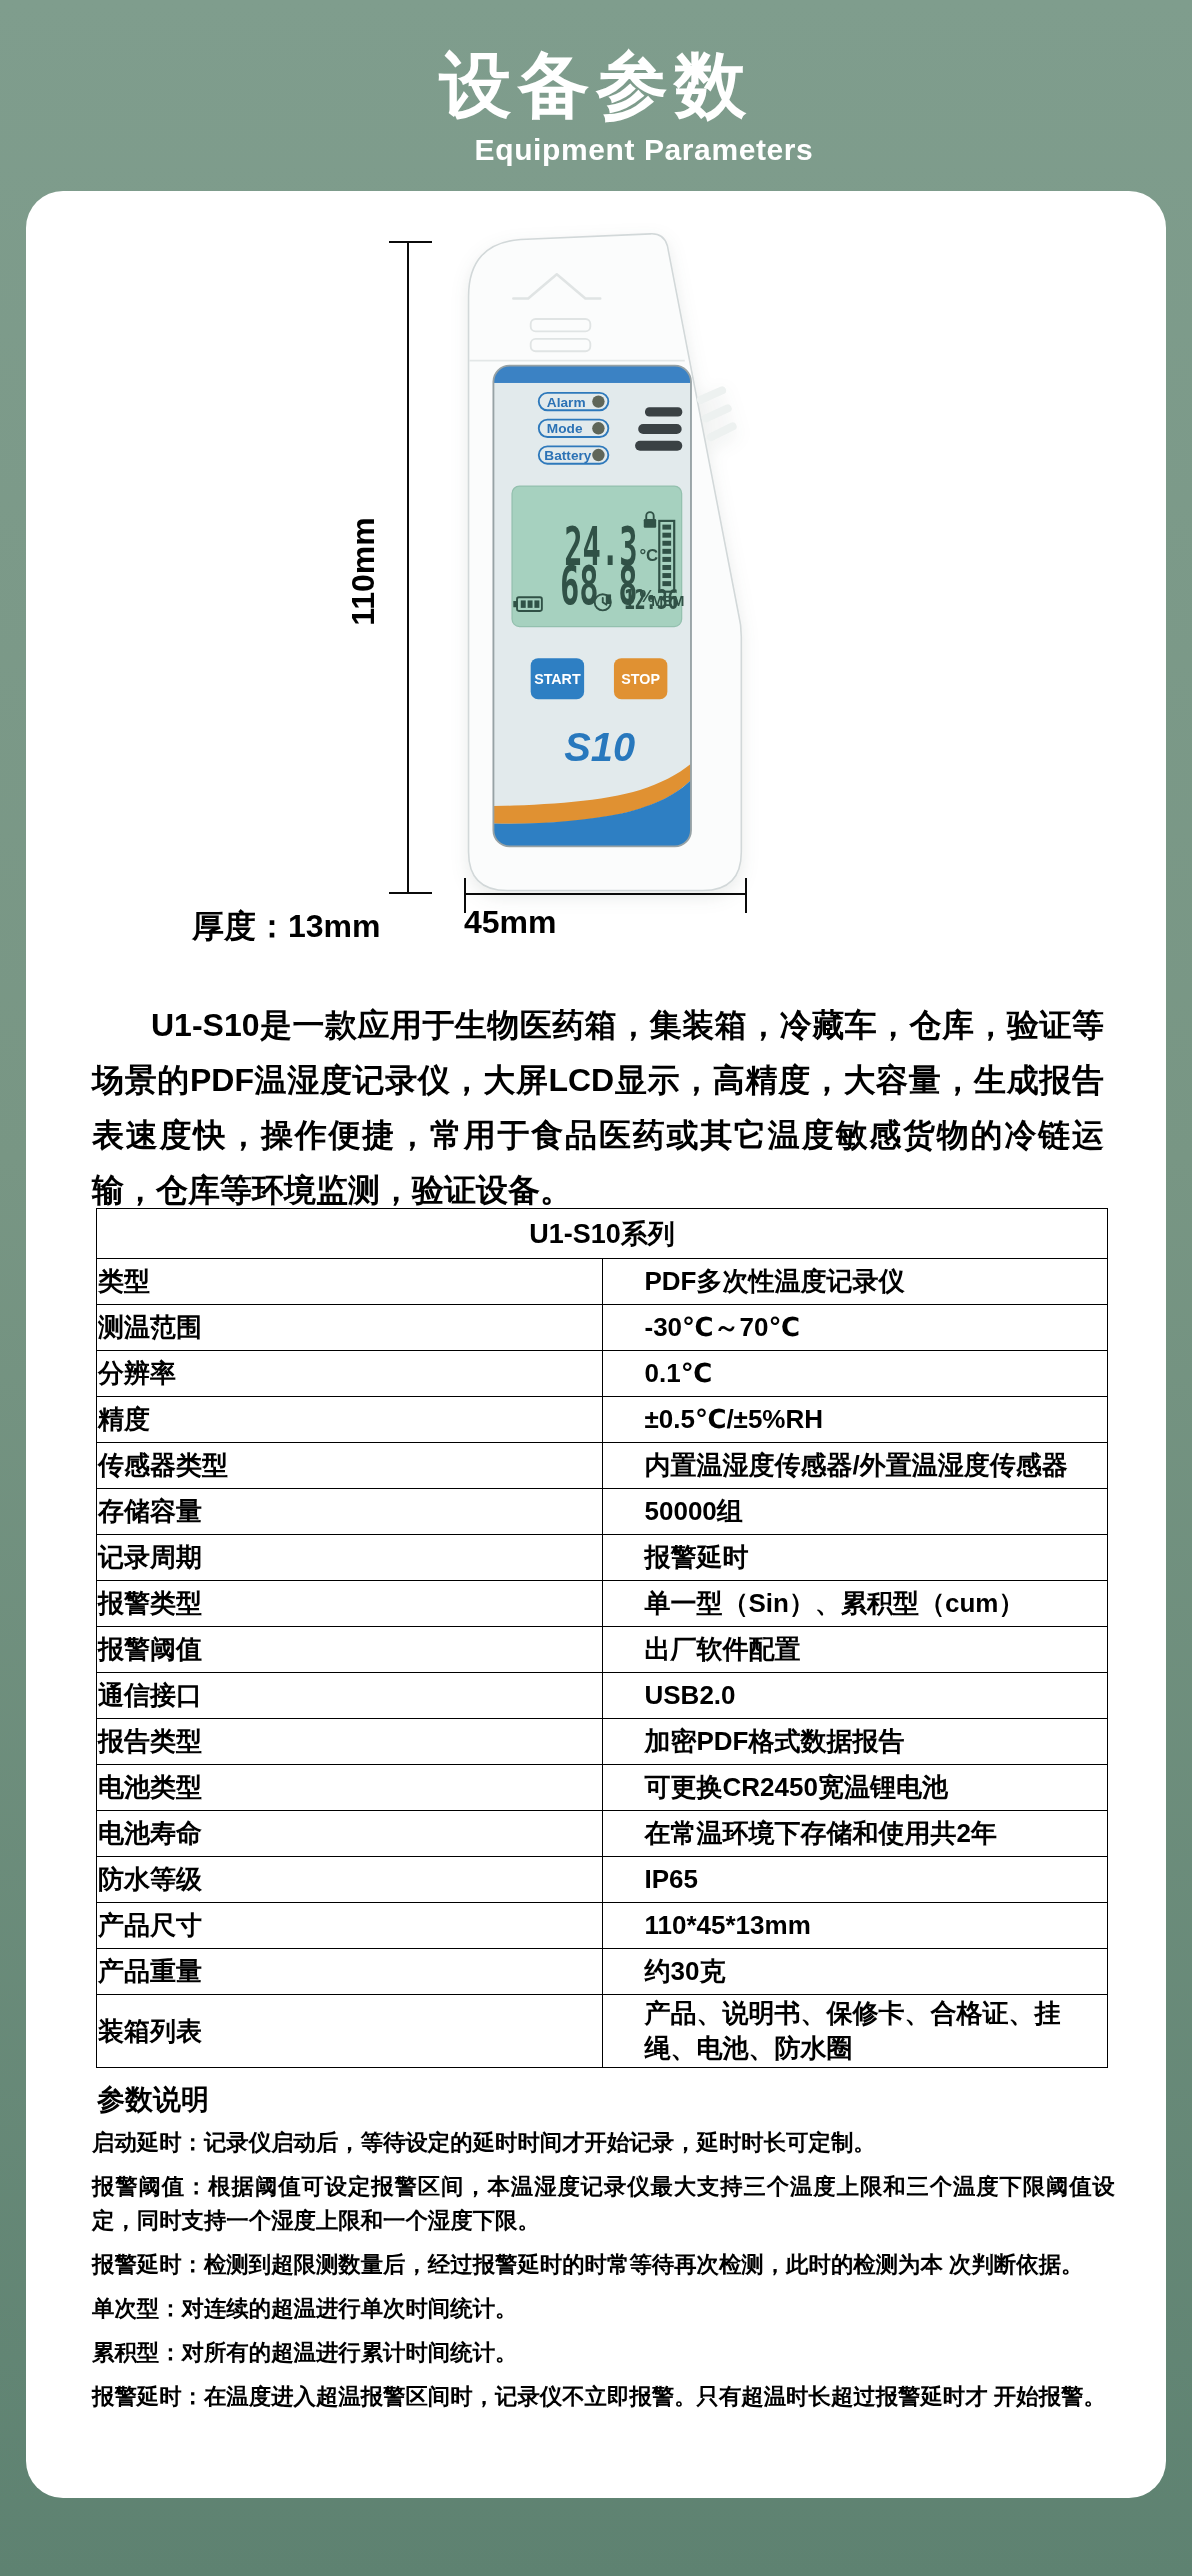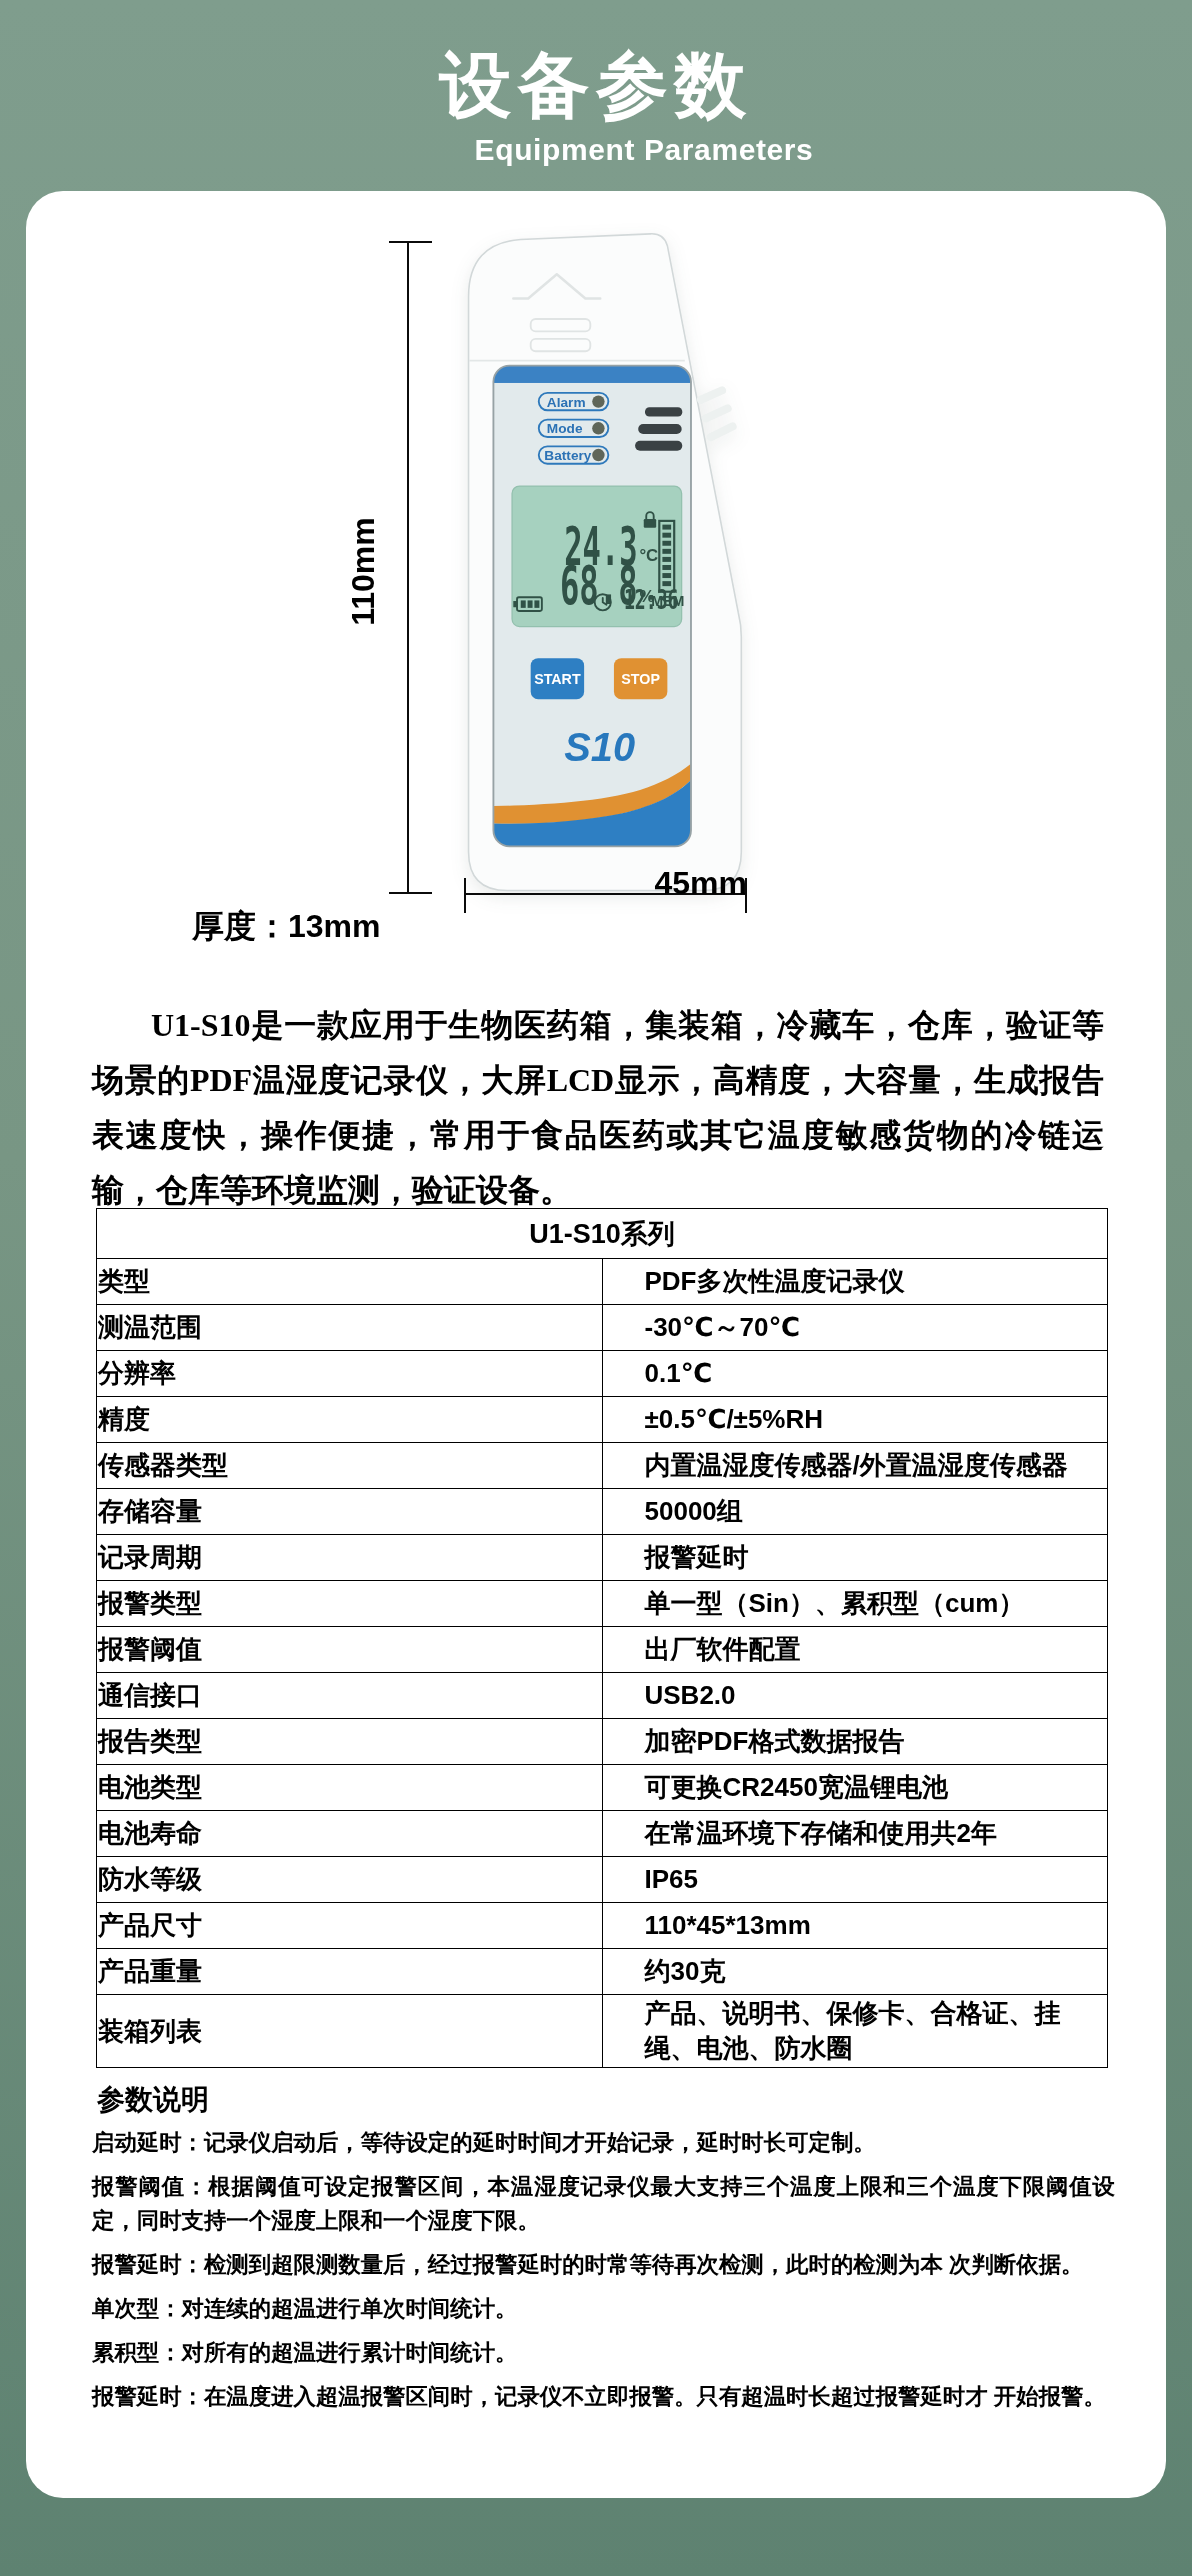--- a/index.html
+++ b/index.html
@@ -23,27 +23,27 @@
   .card{
     top:191px;left:26px;width:1140px;height:2307px;
     background:#ffffff;border-radius:37px;
   }
   
   .device-svg{left:461px;top:232px;width:286px;height:666px;filter:drop-shadow(0 6.2px 8.7px rgba(40,60,50,0.10));}
   
   .dim-line{background:#0b0b0b;}
   .dim-label{color:#000;font-weight:bold;font-size:32px;white-space:nowrap;}
   .dim-110{left:314px;top:553px;width:99px;height:37px;display:flex;align-items:center;justify-content:center;transform:rotate(-90deg);}
-  .dim-45{left:464px;top:865px;width:283px;text-align:right;}
+  .dim-45{left:464px;top:904px;width:283px;text-align:left;}
   .dim-thick{left:192px;top:905px;}
   
   .desc{
     left:92px;top:966px;width:1012px;
     font-size:32px;line-height:55px;font-weight:600;color:#000;
-    text-align:justify;text-indent:59px;font-family:Liberation Serif, serif;
+    text-align:justify;text-indent:59px;
   }
   
   .spec{left:96px;top:1208px;width:1012px;border-collapse:collapse;table-layout:fixed;}
   .spec th,.spec td{border:1.9px solid #000;color:#000;}
   .spec th{
     height:47px;font-size:27px;font-weight:600;text-align:center;vertical-align:middle;
   }
   .spec td{height:43px;font-size:26px;font-weight:600;vertical-align:middle;}
   .spec td.lbl{width:198px;}
   .spec td.val{padding-left:42px;}

